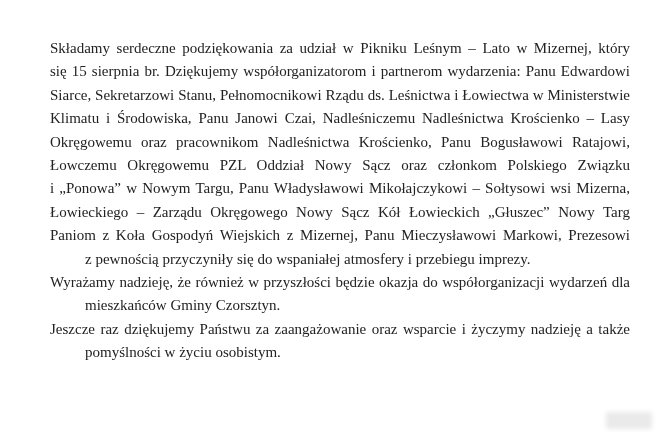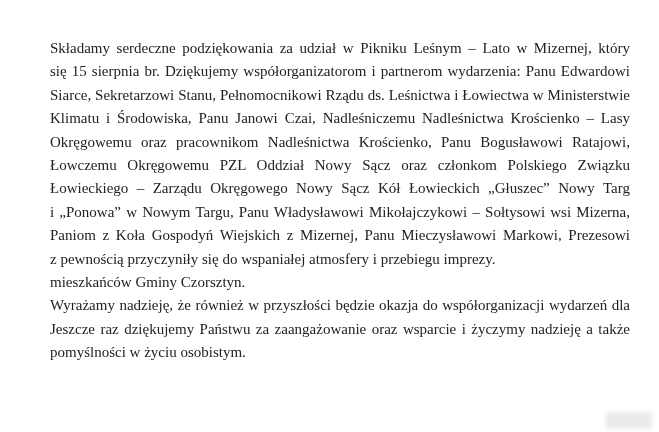--- a/index.html
+++ b/index.html
@@ -34,20 +34,21 @@
     height: 23.4px;
     line-height: 23.4px;
     white-space: normal;
     text-align: justify;
     text-align-last: justify;
     overflow: hidden;
   }
   .line.end {
     text-align: left;
     text-align-last: left;
+    margin-left: 35px;
   }
   .smudge {
     position: absolute;
     left: 606px;
     top: 412px;
     width: 46px;
     height: 17px;
     background: #d9d9d9;
     opacity: 0.55;
     filter: blur(2px);
@@ -59,28 +60,28 @@
 
 <div class="page">
   <div class="doc" id="doc">
       <div class="para">
         <div class="line">Składamy serdeczne podziękowania za udział w Pikniku Leśnym – Lato w Mizernej, który odbył</div>
         <div class="line">się 15 sierpnia br. Dziękujemy współorganizatorom i partnerom wydarzenia: Panu Edwardowi</div>
         <div class="line">Siarce, Sekretarzowi Stanu, Pełnomocnikowi Rządu ds. Leśnictwa i Łowiectwa w Ministerstwie</div>
         <div class="line">Klimatu i Środowiska, Panu Janowi Czai, Nadleśniczemu Nadleśnictwa Krościenko – Lasy</div>
         <div class="line">Okręgowemu oraz pracownikom Nadleśnictwa Krościenko, Panu Bogusławowi Ratajowi,</div>
         <div class="line">Łowczemu Okręgowemu PZL Oddział Nowy Sącz oraz członkom Polskiego Związku</div>
+        <div class="line">i „Ponowa” w Nowym Targu, Panu Władysławowi Mikołajczykowi – Sołtysowi wsi Mizerna,</div>
         <div class="line">Łowieckiego – Zarządu Okręgowego Nowy Sącz Kół Łowieckich „Głuszec” Nowy Targ</div>
-        <div class="line">i „Ponowa” w Nowym Targu, Panu Władysławowi Mikołajczykowi – Sołtysowi wsi Mizerna,</div>
         <div class="line">Paniom z Koła Gospodyń Wiejskich z Mizernej, Panu Mieczysławowi Markowi, Prezesowi OSP</div>
         <div class="line end">z pewnością przyczyniły się do wspaniałej atmosfery i przebiegu imprezy.</div>
       </div>
       <div class="para">
+        <div class="line">Wyrażamy nadzieję, że również w przyszłości będzie okazja do współorganizacji wydarzeń dla</div>
         <div class="line end">mieszkańców Gminy Czorsztyn.</div>
-        <div class="line">Wyrażamy nadzieję, że również w przyszłości będzie okazja do współorganizacji wydarzeń dla</div>
       </div>
       <div class="para">
       </div>
       <div class="para">
         <div class="line">Jeszcze raz dziękujemy Państwu za zaangażowanie oraz wsparcie i życzymy nadzieję a także</div>
         <div class="line end">pomyślności w życiu osobistym.</div>
       </div>
     </div>
   <div class="smudge"></div>
 </div>

